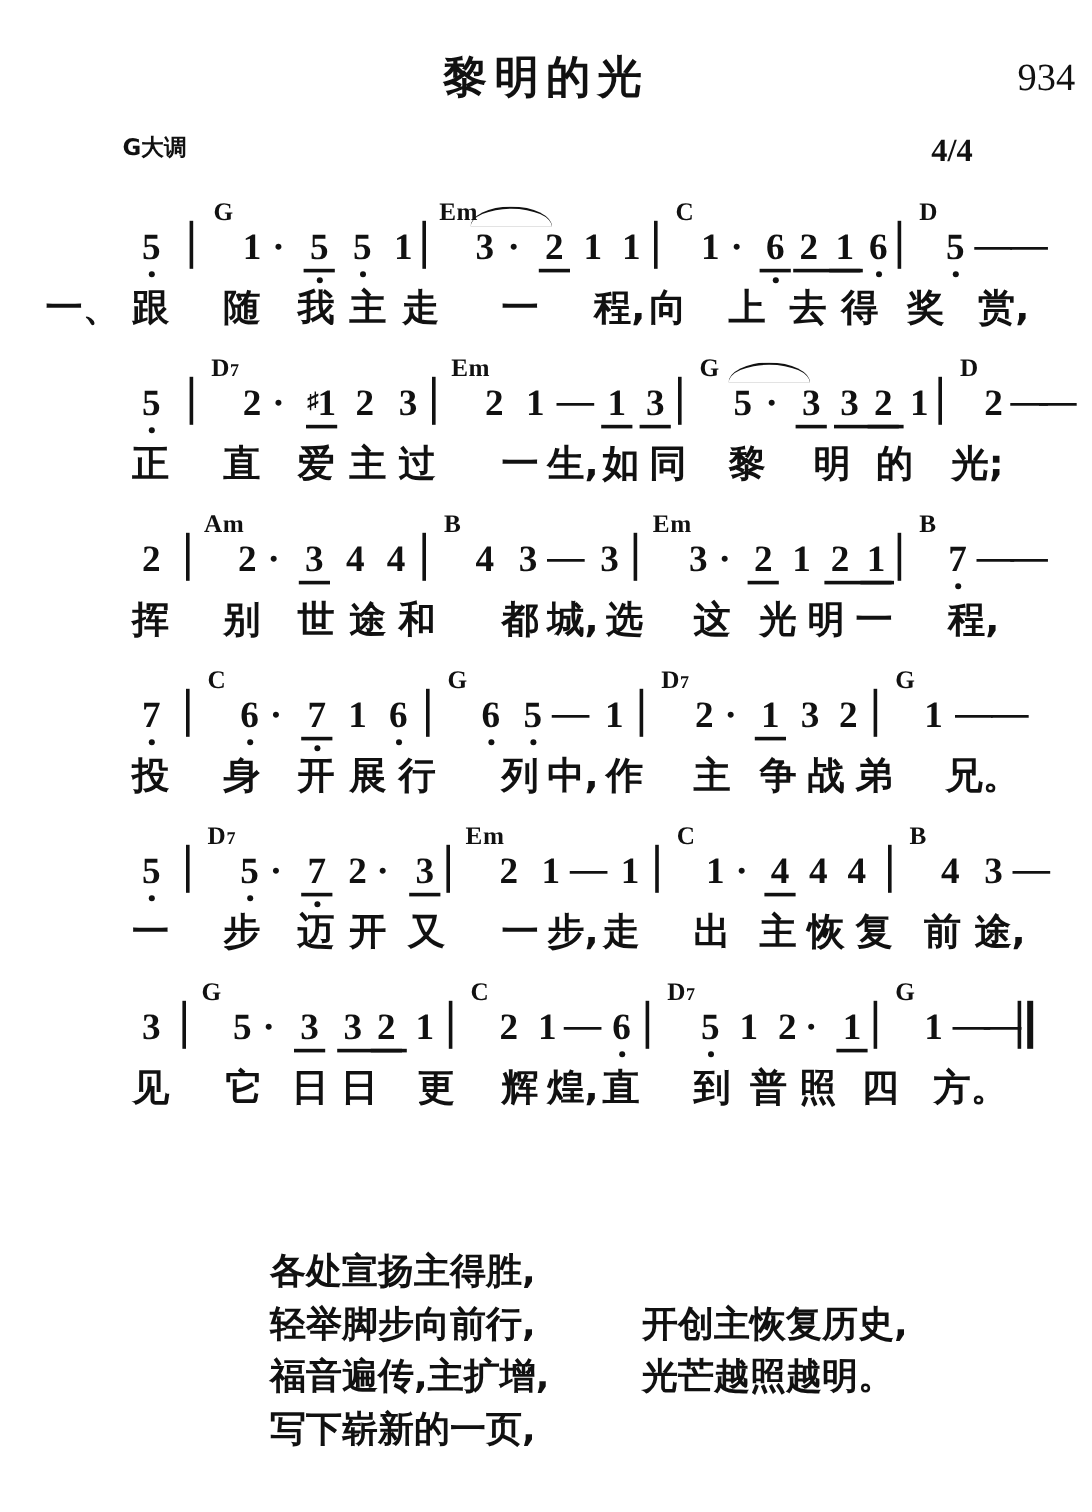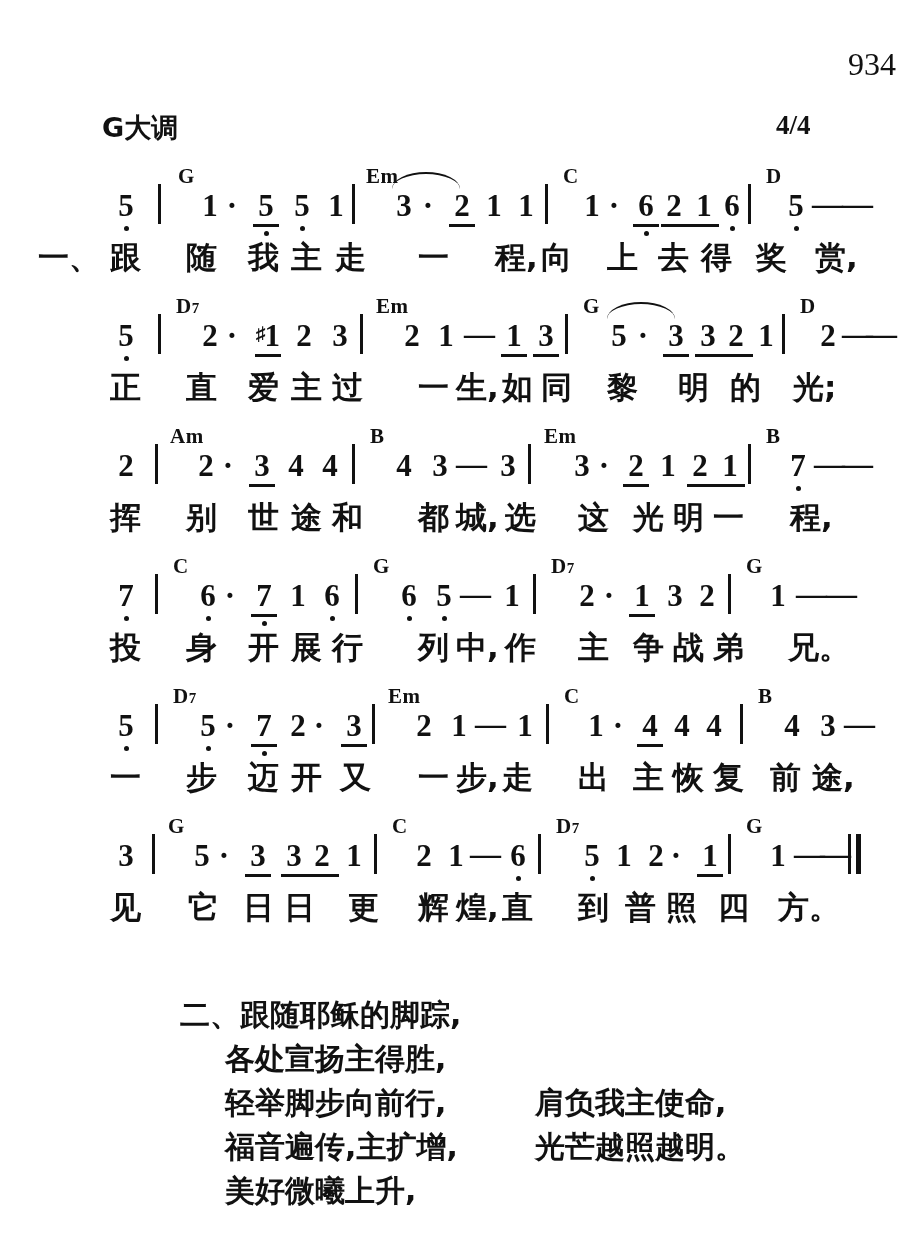--- a/index.html
+++ b/index.html
@@ -2,21 +2,21 @@
 <html><head>
 <meta charset="utf-8">
 <style>
   html,body{margin:0;padding:0;background:#fff;}
   #page{position:relative;width:910px;height:1260px;background:#fff;color:#111;overflow:hidden;
         font-family:"Liberation Serif",serif;}
   .cjk{font-family:"DejaVu Sans",sans-serif;}
   #title{position:absolute;top:40px;left:0;width:910px;text-align:center;
          font-size:37px;font-weight:bold;letter-spacing:6px;}
   #pageno{position:absolute;top:46px;left:848px;font-size:32px;}
-  #keysig{position:absolute;top:110px;left:102px;font-size:27px;font-weight:bold;}
+  #keysig{position:absolute;top:110px;left:102px;font-size:19px;font-weight:bold;}
   #meter{position:absolute;top:110px;left:776px;font-size:27px;font-weight:bold;}
   .system{position:absolute;left:0;width:910px;height:130px;}
   .tok{position:absolute;top:22px;width:28px;text-align:center;
        font-size:31px;font-weight:bold;line-height:1;}
   .chord{position:absolute;top:-4px;font-size:21px;font-weight:bold;letter-spacing:0.5px;}
   .chord small{font-size:15px;font-weight:bold;}
   .bar{position:absolute;top:16px;width:3px;height:40px;background:#111;}
   .bar2{position:absolute;top:16px;width:5px;height:40px;background:#111;}
   .uline{position:absolute;top:56px;height:2.5px;background:#111;}
   .odot{position:absolute;width:5px;height:5px;border-radius:50%;background:#111;}
@@ -29,20 +29,21 @@
   #verse2{position:absolute;top:995px;left:0;width:910px;}
   .v2row{position:relative;height:44px;}
   .v2left{position:absolute;left:180px;font-size:30px;font-weight:bold;white-space:nowrap;}
   .v2row.ind .v2left{left:225px;}
   .v2right{position:absolute;left:535px;font-size:30px;font-weight:bold;white-space:nowrap;}
 </style>
 </head>
 <body>
 
 <div id="page">
+  <div id="title" class="cjk">黎明的光</div>
   <div id="pageno">934</div>
   <div id="keysig" class="cjk">G大调</div>
   <div id="meter">4/4</div>
 
   <div id="systems">
       <div class="system" style="left: 0px; top: 168px;">
         <div class="tok" style="left: 112px;">5</div>
         <div class="odot" style="left: 124px; top: 58px;"></div>
         <div class="bar" style="left: 158px;"></div>
         <div class="chord" style="left: 178px;">G</div>
@@ -340,30 +341,29 @@
         <div class="lyr cjk" style="left: 578px;">到</div>
         <div class="lyr cjk" style="left: 625px;">普</div>
         <div class="lyr cjk" style="left: 666px;">照</div>
         <div class="lyr cjk" style="left: 718px;">四</div>
         <div class="lyr cjk" style="left: 778px;">方。</div>
       </div>
     </div>
 
   <div id="verse2" class="cjk">
     <div class="v2row">
-      <span class="v2left">二、跟随耶稣的脚踪,</span>
     </div>
     <div class="v2row ind">
       <span class="v2left">各处宣扬主得胜,</span>
     </div>
     <div class="v2row ind">
       <span class="v2left">轻举脚步向前行,</span>
-      <span class="v2right">肩负我主使命,</span>
+      <span class="v2right">开创主恢复历史,</span>
     </div>
     <div class="v2row ind">
       <span class="v2left">福音遍传,主扩增,</span>
       <span class="v2right">光芒越照越明。</span>
     </div>
     <div class="v2row ind">
-      <span class="v2left">美好微曦上升,</span>
+      <span class="v2left">写下崭新的一页,</span>
     </div>
   </div>
 </div>
 
 </body></html>

